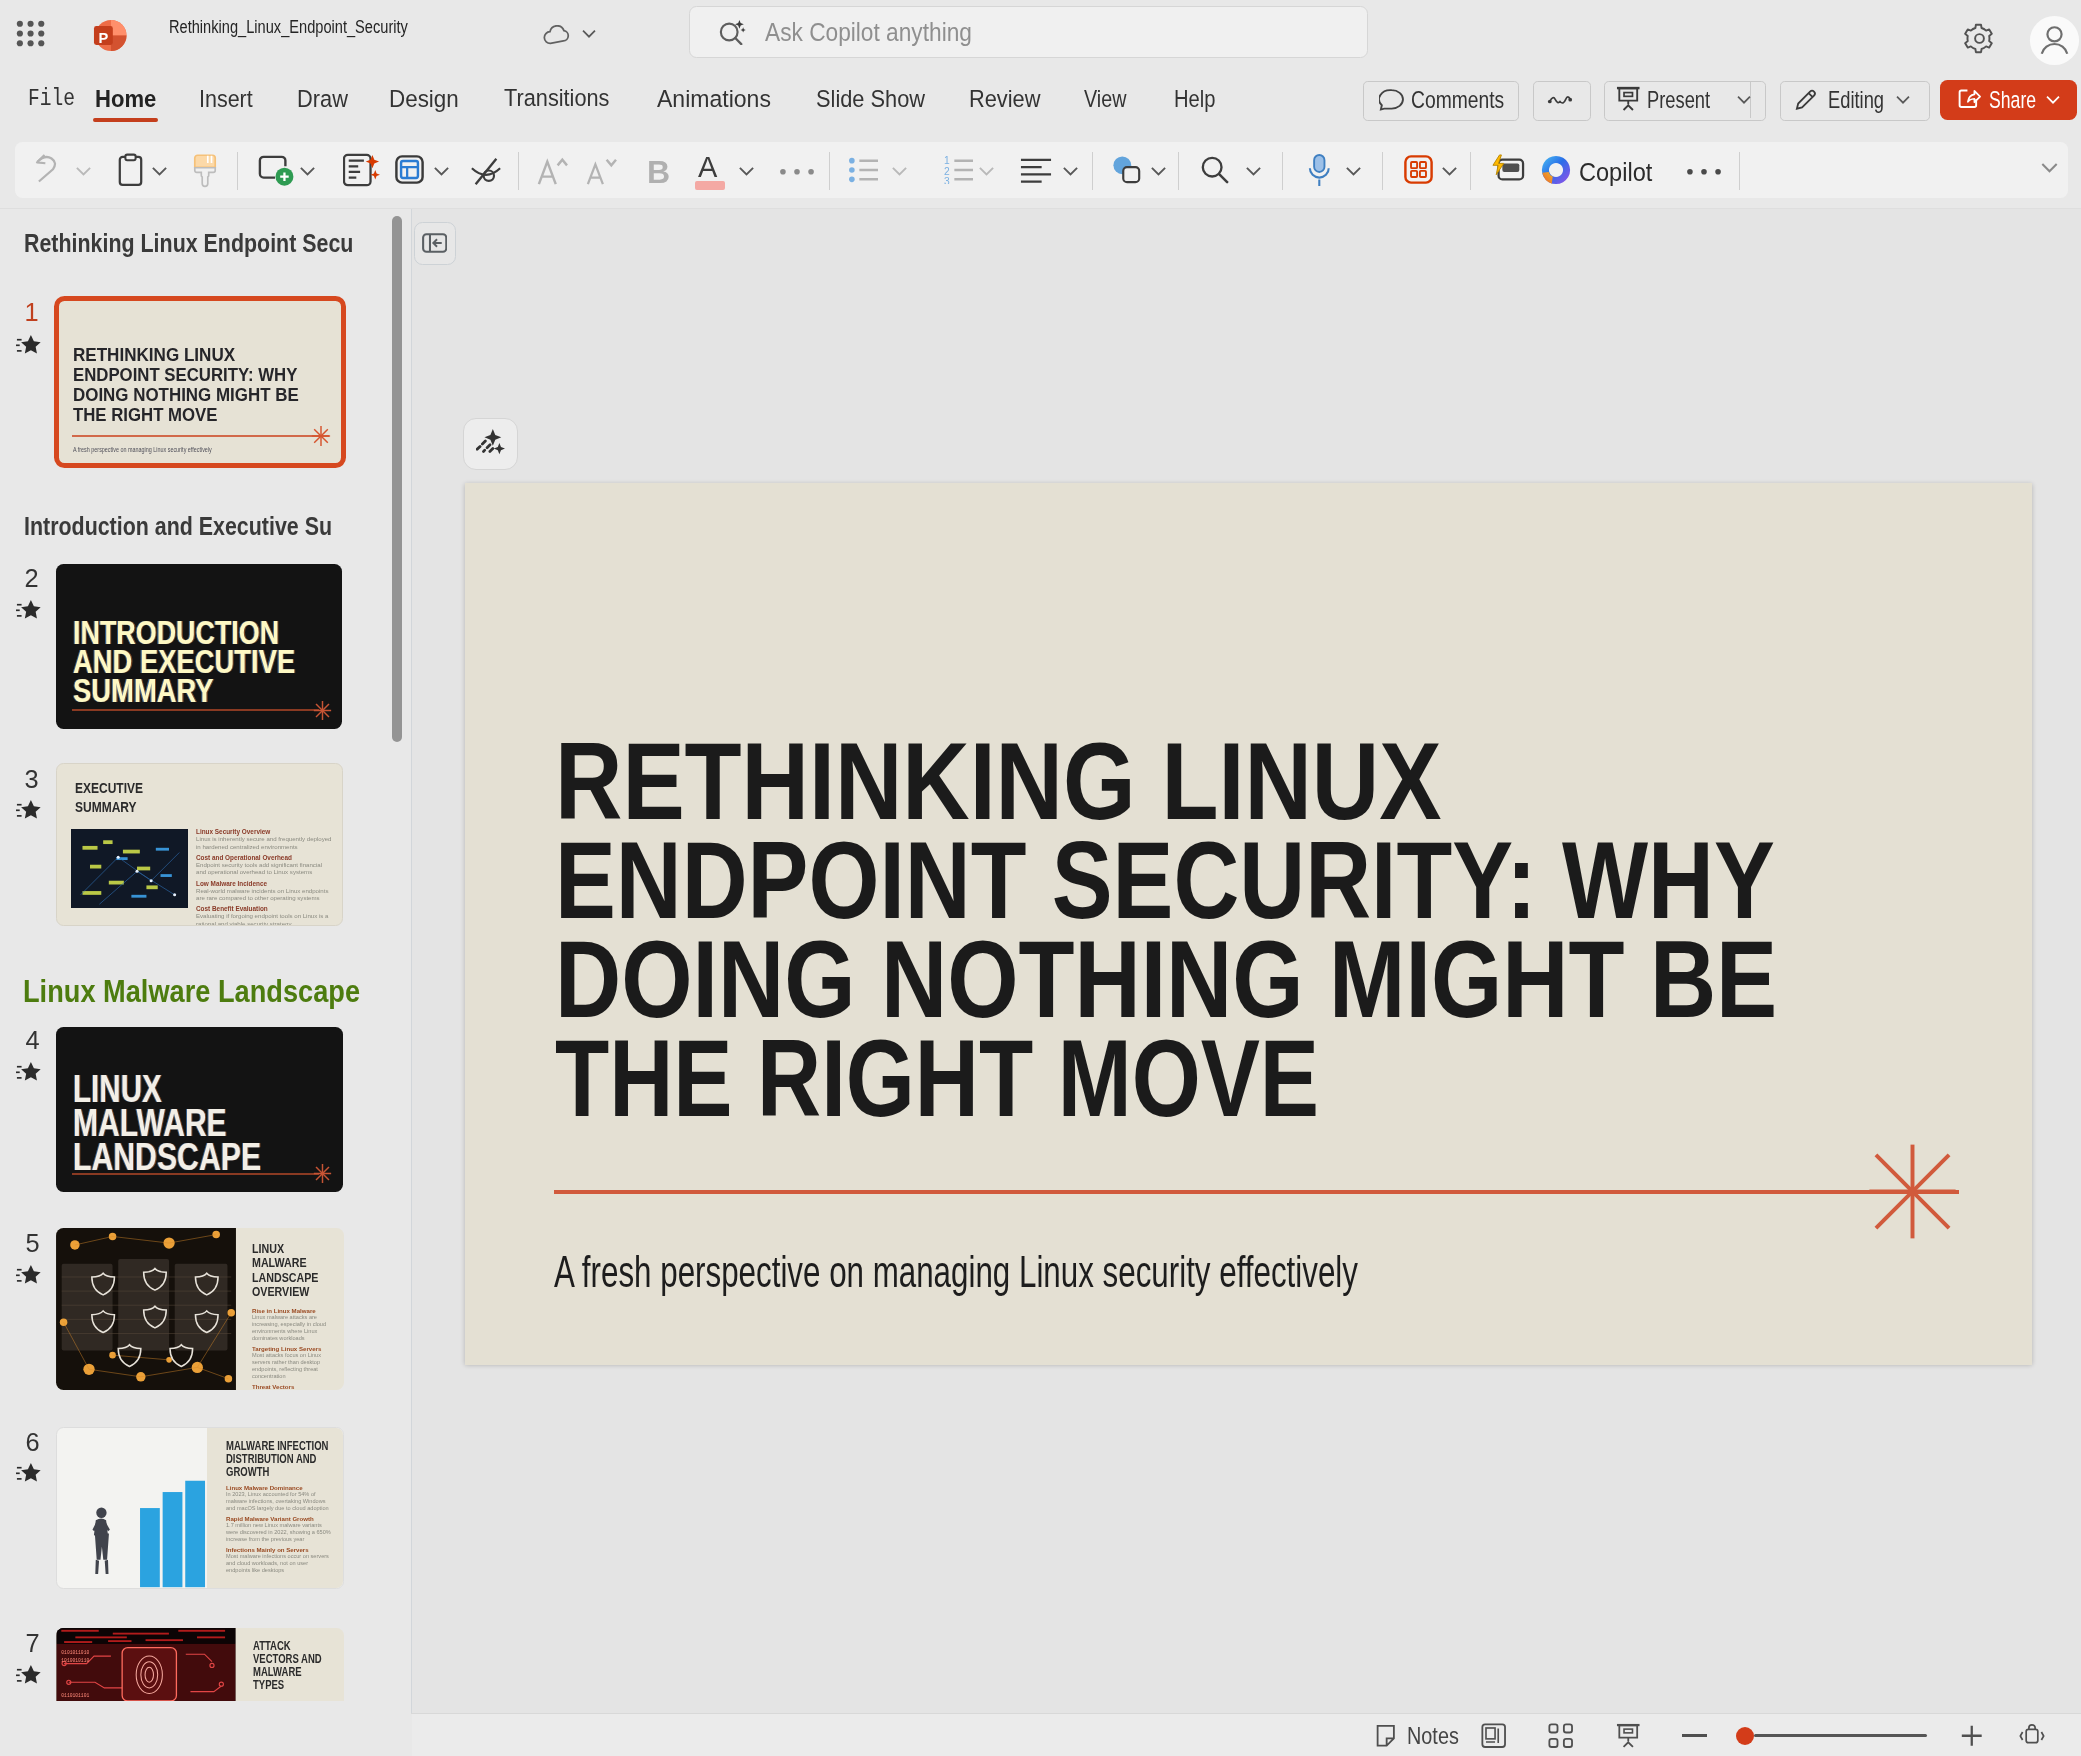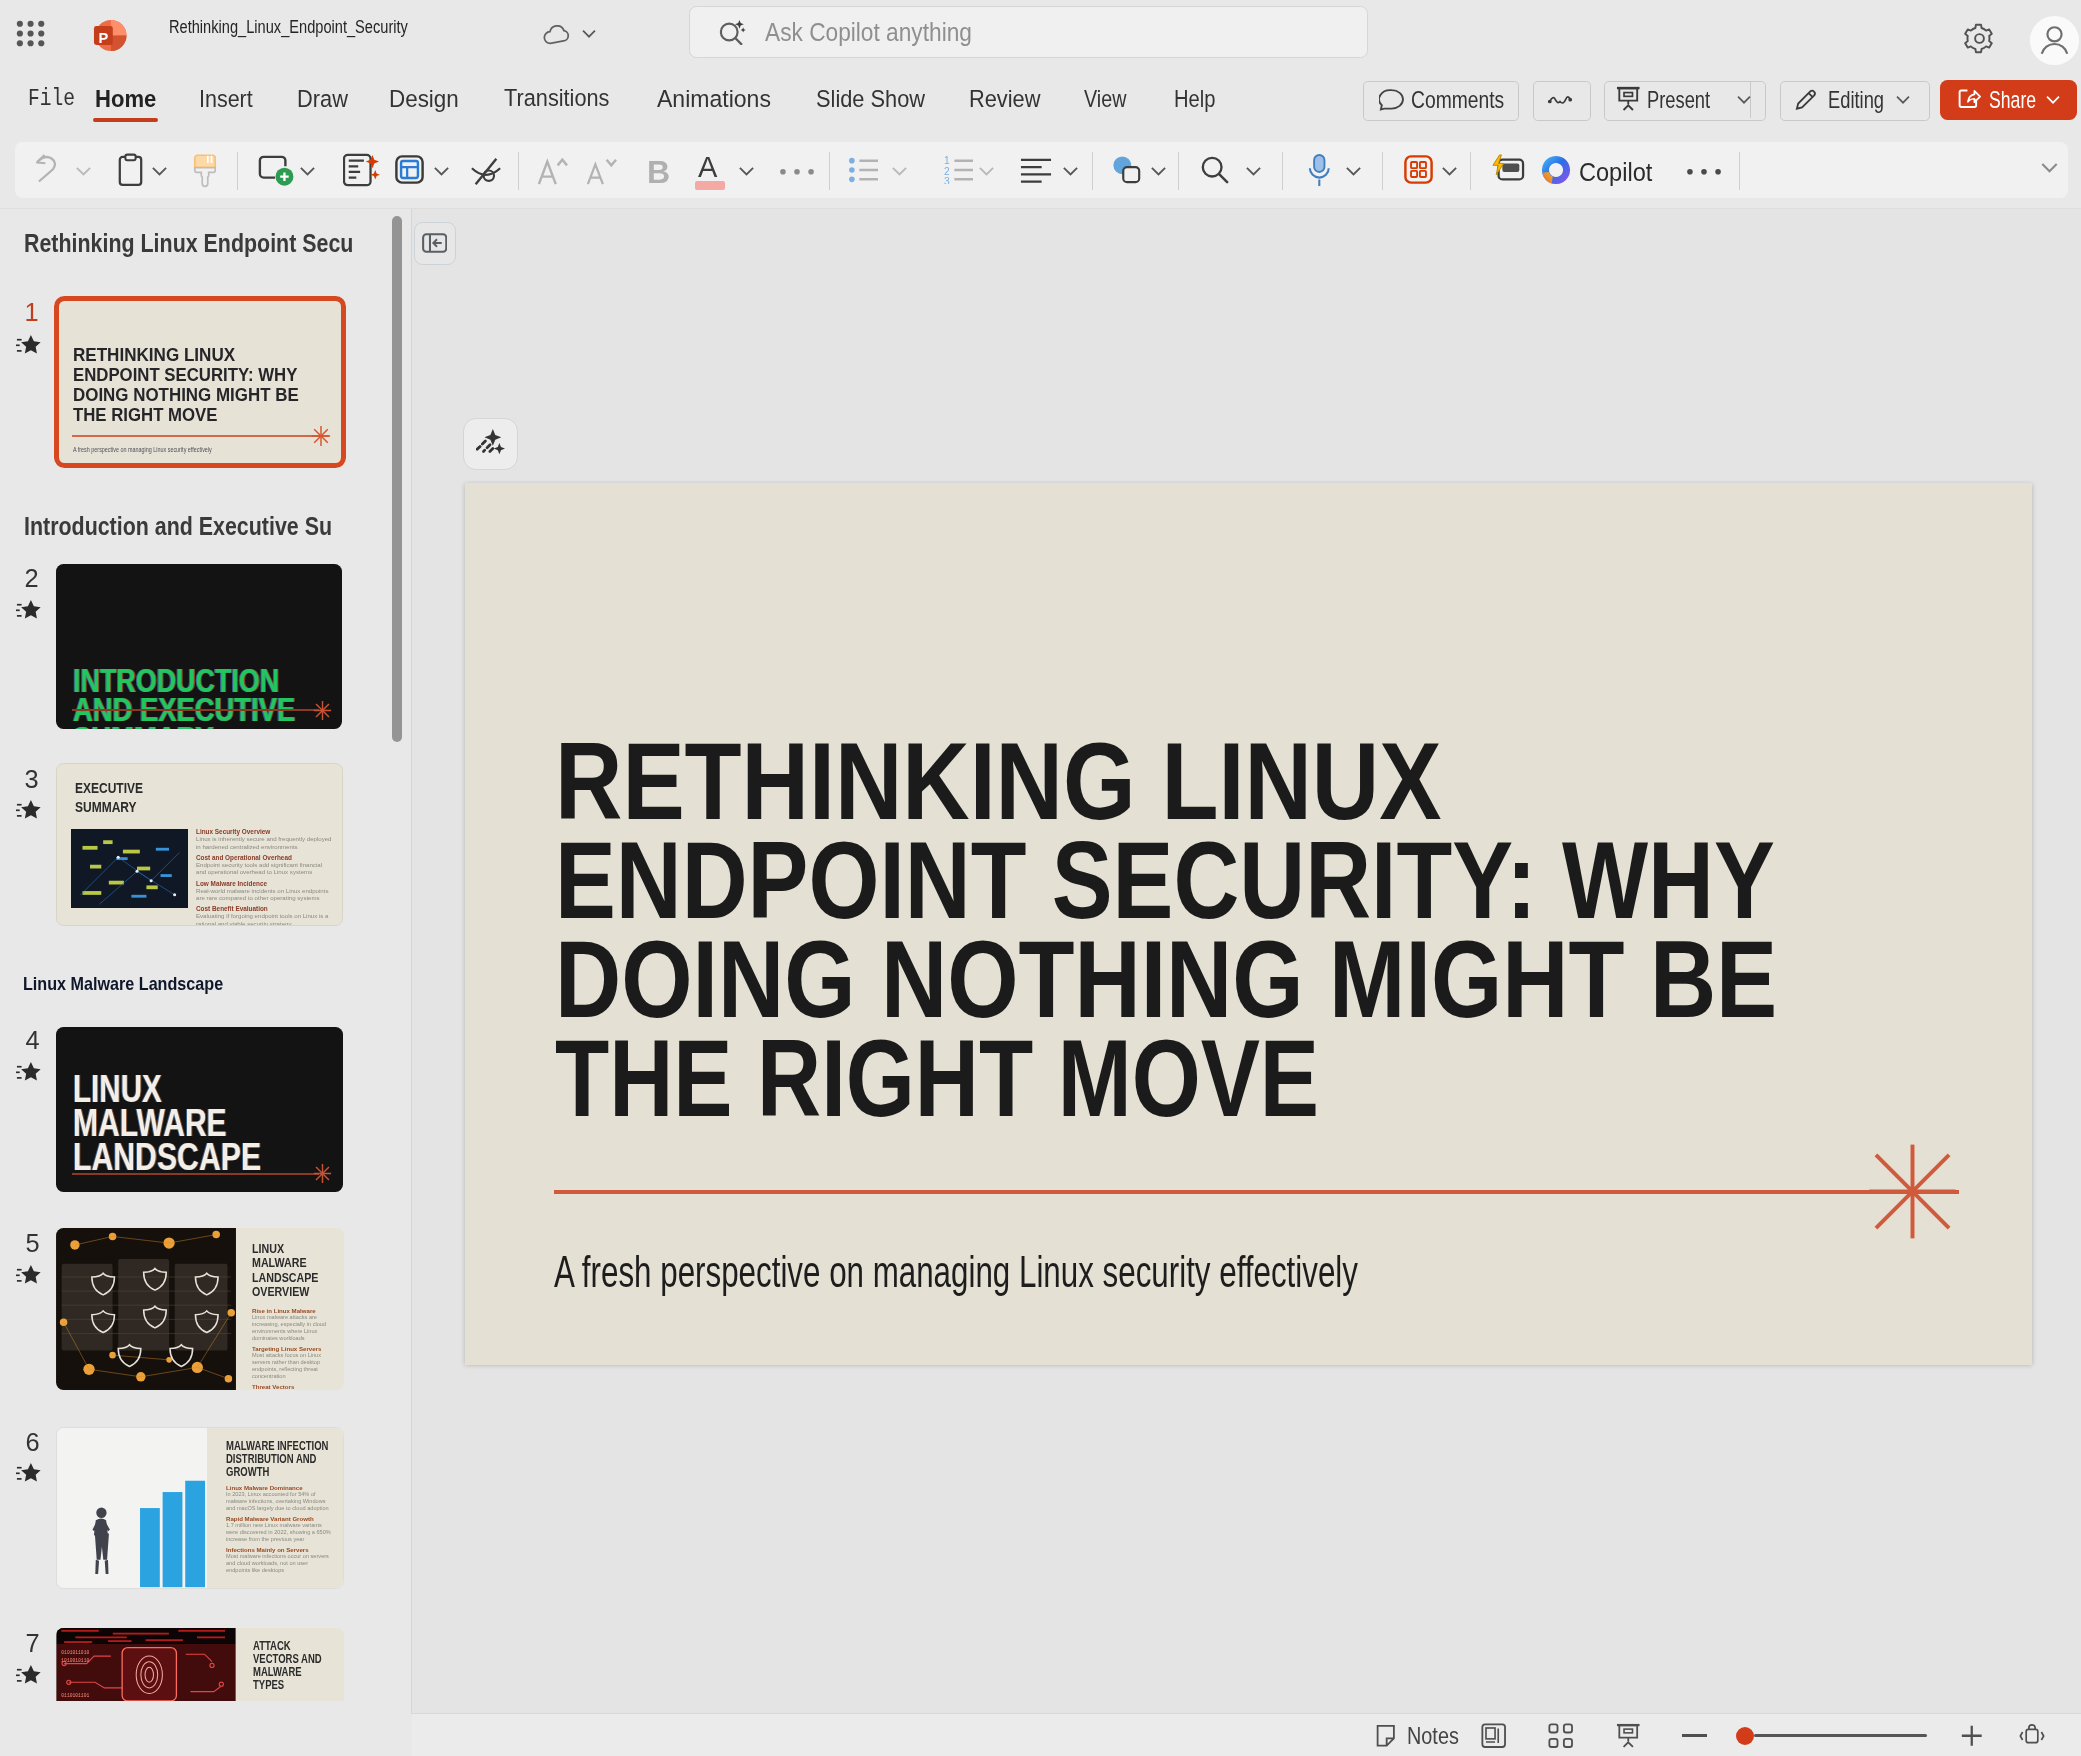--- a/index.html
+++ b/index.html
@@ -325,21 +325,21 @@
     <g stroke="#2b2b2b" stroke-width="1.8">
         <path d="M1 6 h5"></path>
         <path d="M0 12 h4"></path>
         <path d="M1 18 h5"></path>
       </g>
   </svg>
 
   <div class="abs" style="left:23.5px;top:512px;font-size:25.4px;font-weight:bold;color:#3a3a3a;"><span class="sx" style="transform:scaleX(0.843);">Introduction and Executive Su</span></div>
 
   <div class="abs" style="left:56px;top:564px;width:286px;height:165px;background:#131313;border-radius:7.5px;overflow:hidden;">
-    <div style="position:absolute;left:17px;top:54px;color:#22c55e;font-weight:bold;font-size:33px;line-height:29px;text-shadow:-1.3px 0 0 rgba(90,170,255,.5), 1.3px 0 0 rgba(255,140,60,.45);margin-top:48px;">
+    <div style="position:absolute;left:17px;top:54px;color:#fef9c3;font-weight:bold;font-size:33px;line-height:29px;text-shadow:-1.3px 0 0 rgba(90,170,255,.5), 1.3px 0 0 rgba(255,140,60,.45);">
       <div style="white-space:nowrap;transform:scaleX(0.815);transform-origin:0 0;">INTRODUCTION</div>
       <div style="white-space:nowrap;transform:scaleX(0.830);transform-origin:0 0;">AND EXECUTIVE</div>
       <div style="white-space:nowrap;transform:scaleX(0.831);transform-origin:0 0;">SUMMARY</div>
     </div>
     <div style="position:absolute;left:16px;top:145px;width:247px;height:1.5px;background:#8a3a22;"></div>
     <svg style="position:absolute;left:257px;top:137px;" width="19" height="19" viewBox="0 0 22 22">
       <g stroke="#c65434" stroke-width="1.7">
           <path d="M11 0 V22"></path>
           <path d="M1 11 H21"></path>
           <path d="M3.5 3.5 L18.5 18.5"></path>
@@ -407,21 +407,21 @@
   <div class="abs" style="left:24.5px;top:765px;font-size:25.4px;color:#333;">3</div>
   <svg class="abs" style="left:16px;top:799px;" width="27" height="22.6" viewBox="0 0 29 24">
     <path d="M16 1 l3.2 6.7 7.3 0.9 -5.4 5 1.4 7.2 -6.5-3.6 -6.5 3.6 1.4-7.2 -5.4-5 7.3-0.9 Z" fill="#2b2b2b"></path>
     <g stroke="#2b2b2b" stroke-width="1.8">
         <path d="M1 6 h5"></path>
         <path d="M0 12 h4"></path>
         <path d="M1 18 h5"></path>
       </g>
   </svg>
 
-  <div class="abs" style="left:22.6px;top:973px;font-size:19px;font-weight:bold;color:#0f172a;"><span class="sx" style="transform:scaleX(0.85);">Linux Malware Landscape</span></div>
+  <div class="abs" style="left:22.6px;top:973px;font-size:32px;font-weight:bold;color:#4d7c0f;"><span class="sx" style="transform:scaleX(0.85);">Linux Malware Landscape</span></div>
 
   <div class="abs" style="left:56px;top:1027px;width:287px;height:165px;background:#131313;border-radius:7.5px;overflow:hidden;">
     <div style="position:absolute;left:17px;top:45px;color:#f3efe6;font-weight:bold;font-size:39px;line-height:34px;text-shadow:-1.3px 0 0 rgba(90,170,255,.5), 1.3px 0 0 rgba(255,140,60,.45);">
       <div style="white-space:nowrap;transform:scaleX(0.759);transform-origin:0 0;">LINUX</div>
       <div style="white-space:nowrap;transform:scaleX(0.771);transform-origin:0 0;">MALWARE</div>
       <div style="white-space:nowrap;transform:scaleX(0.775);transform-origin:0 0;">LANDSCAPE</div>
     </div>
     <div style="position:absolute;left:16px;top:146px;width:247px;height:1.5px;background:#8a3a22;"></div>
     <svg style="position:absolute;left:257px;top:137px;" width="19" height="19" viewBox="0 0 22 22">
       <g stroke="#c65434" stroke-width="1.7">

